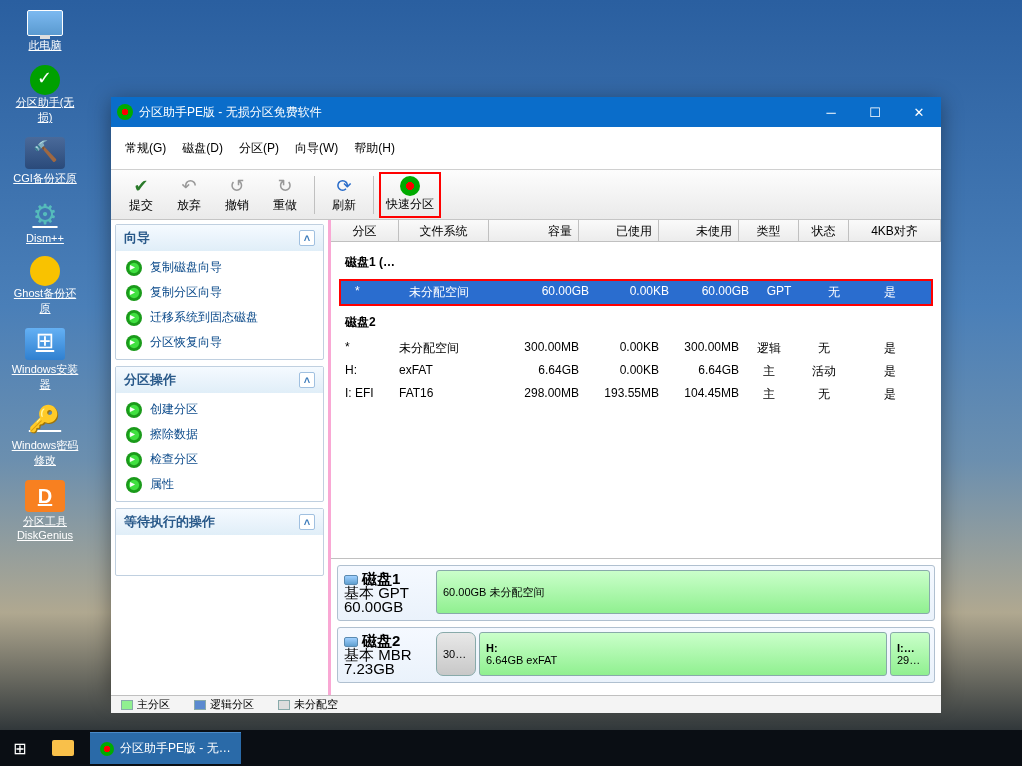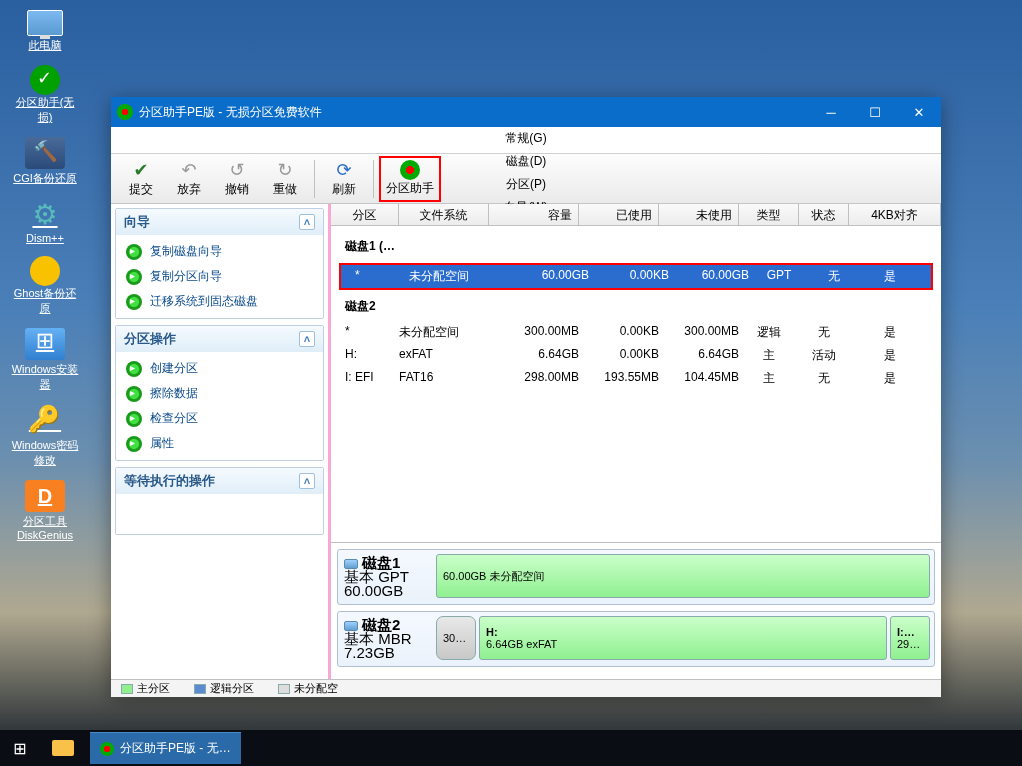--- a/index.html
+++ b/index.html
@@ -25,21 +25,21 @@
 .ico.disk-app { background:#f88020; border-radius:4px; }
 .ico.disk-app::before { content:"D"; color:#fff; font-size:20px; display:block; text-align:center; line-height:32px; font-weight:bold; }
 
 
 .window { position: absolute; left: 111px; top: 97px; width: 830px; height: 598px; background: #fff; box-shadow: 0 4px 20px rgba(0,0,0,0.4); }
 .titlebar { height: 30px; background: #0a6dca; color: #fff; display: flex; align-items: center; padding: 0 0 0 6px; font-size: 12px; }
 .titlebar .appico { width:16px; height:16px; background: radial-gradient(#f00 30%, #0a0 30%); border-radius:50%; margin-right:6px; }
 .titlebar .spacer { flex: 1; }
 .winbtn { width: 44px; height: 30px; display:flex; align-items:center; justify-content:center; color:#fff; cursor:pointer; font-size:13px; }
 
-.menubar { height: 27px; background: #fff; border-bottom: 1px solid #d0d0d0; display:flex; align-items:center; padding: 0 6px; font-size:12px;flex-direction:column; }
+.menubar { height: 43px; background: #fff; border-bottom: 1px solid #d0d0d0; display:flex; align-items:center; padding: 0 6px; font-size:12px; }
 .menuitem { padding: 3px 8px; cursor:pointer; }
 
 .toolbar { height: 50px; background: linear-gradient(#fdfdfd,#eaeaea); border-bottom:1px solid #c5c5c5; display:flex; align-items:center; padding: 0 6px; }
 .tbtn { width: 48px; height: 46px; display:flex; flex-direction:column; align-items:center; justify-content:center; font-size:12px; cursor:pointer; border:1px solid transparent; }
 .tbtn .ticon { font-size:18px; height:22px; color:#2a7a2a; }
 .tbtn .ticon.gray { color:#999; }
 .tbtn .ticon.blue { color:#2a6dca; }
 .toolbar .sep { width:1px; height:38px; background:#c0c0c0; margin:0 5px; }
 .tbtn.quick { border: 2px solid #f00; width:62px; }
 .tbtn.quick .ticon { width:20px; height:20px; border-radius:50%; background:radial-gradient(#f00 30%, #0a0 30%); }
@@ -180,21 +180,21 @@
         <span>重做</span>
       </div>
     <div class="sep"></div>
     <div class="tbtn">
         <span class="ticon blue">⟳</span>
         <span>刷新</span>
       </div>
     <div class="sep"></div>
     <div class="tbtn quick">
         <span class="ticon"></span>
-        <span>分区助手</span>
+        <span>快速分区</span>
       </div>
   </div>
 
   <div class="body">
     <div class="left">
       <div class="panel">
         <div class="panel-header">
             <span>向导</span>
             <span class="chev">˄</span>
           </div>
@@ -203,20 +203,24 @@
               <span class="pico"></span>
               <span>复制磁盘向导</span>
             </div>
           <div class="panel-item">
               <span class="pico"></span>
               <span>复制分区向导</span>
             </div>
           <div class="panel-item">
               <span class="pico"></span>
               <span>迁移系统到固态磁盘</span>
+            </div>
+          <div class="panel-item">
+              <span class="pico"></span>
+              <span>分区恢复向导</span>
             </div>
         </div>
       </div>
       <div class="panel">
         <div class="panel-header">
             <span>分区操作</span>
             <span class="chev">˄</span>
           </div>
         <div class="panel-body">
           <div class="panel-item">

